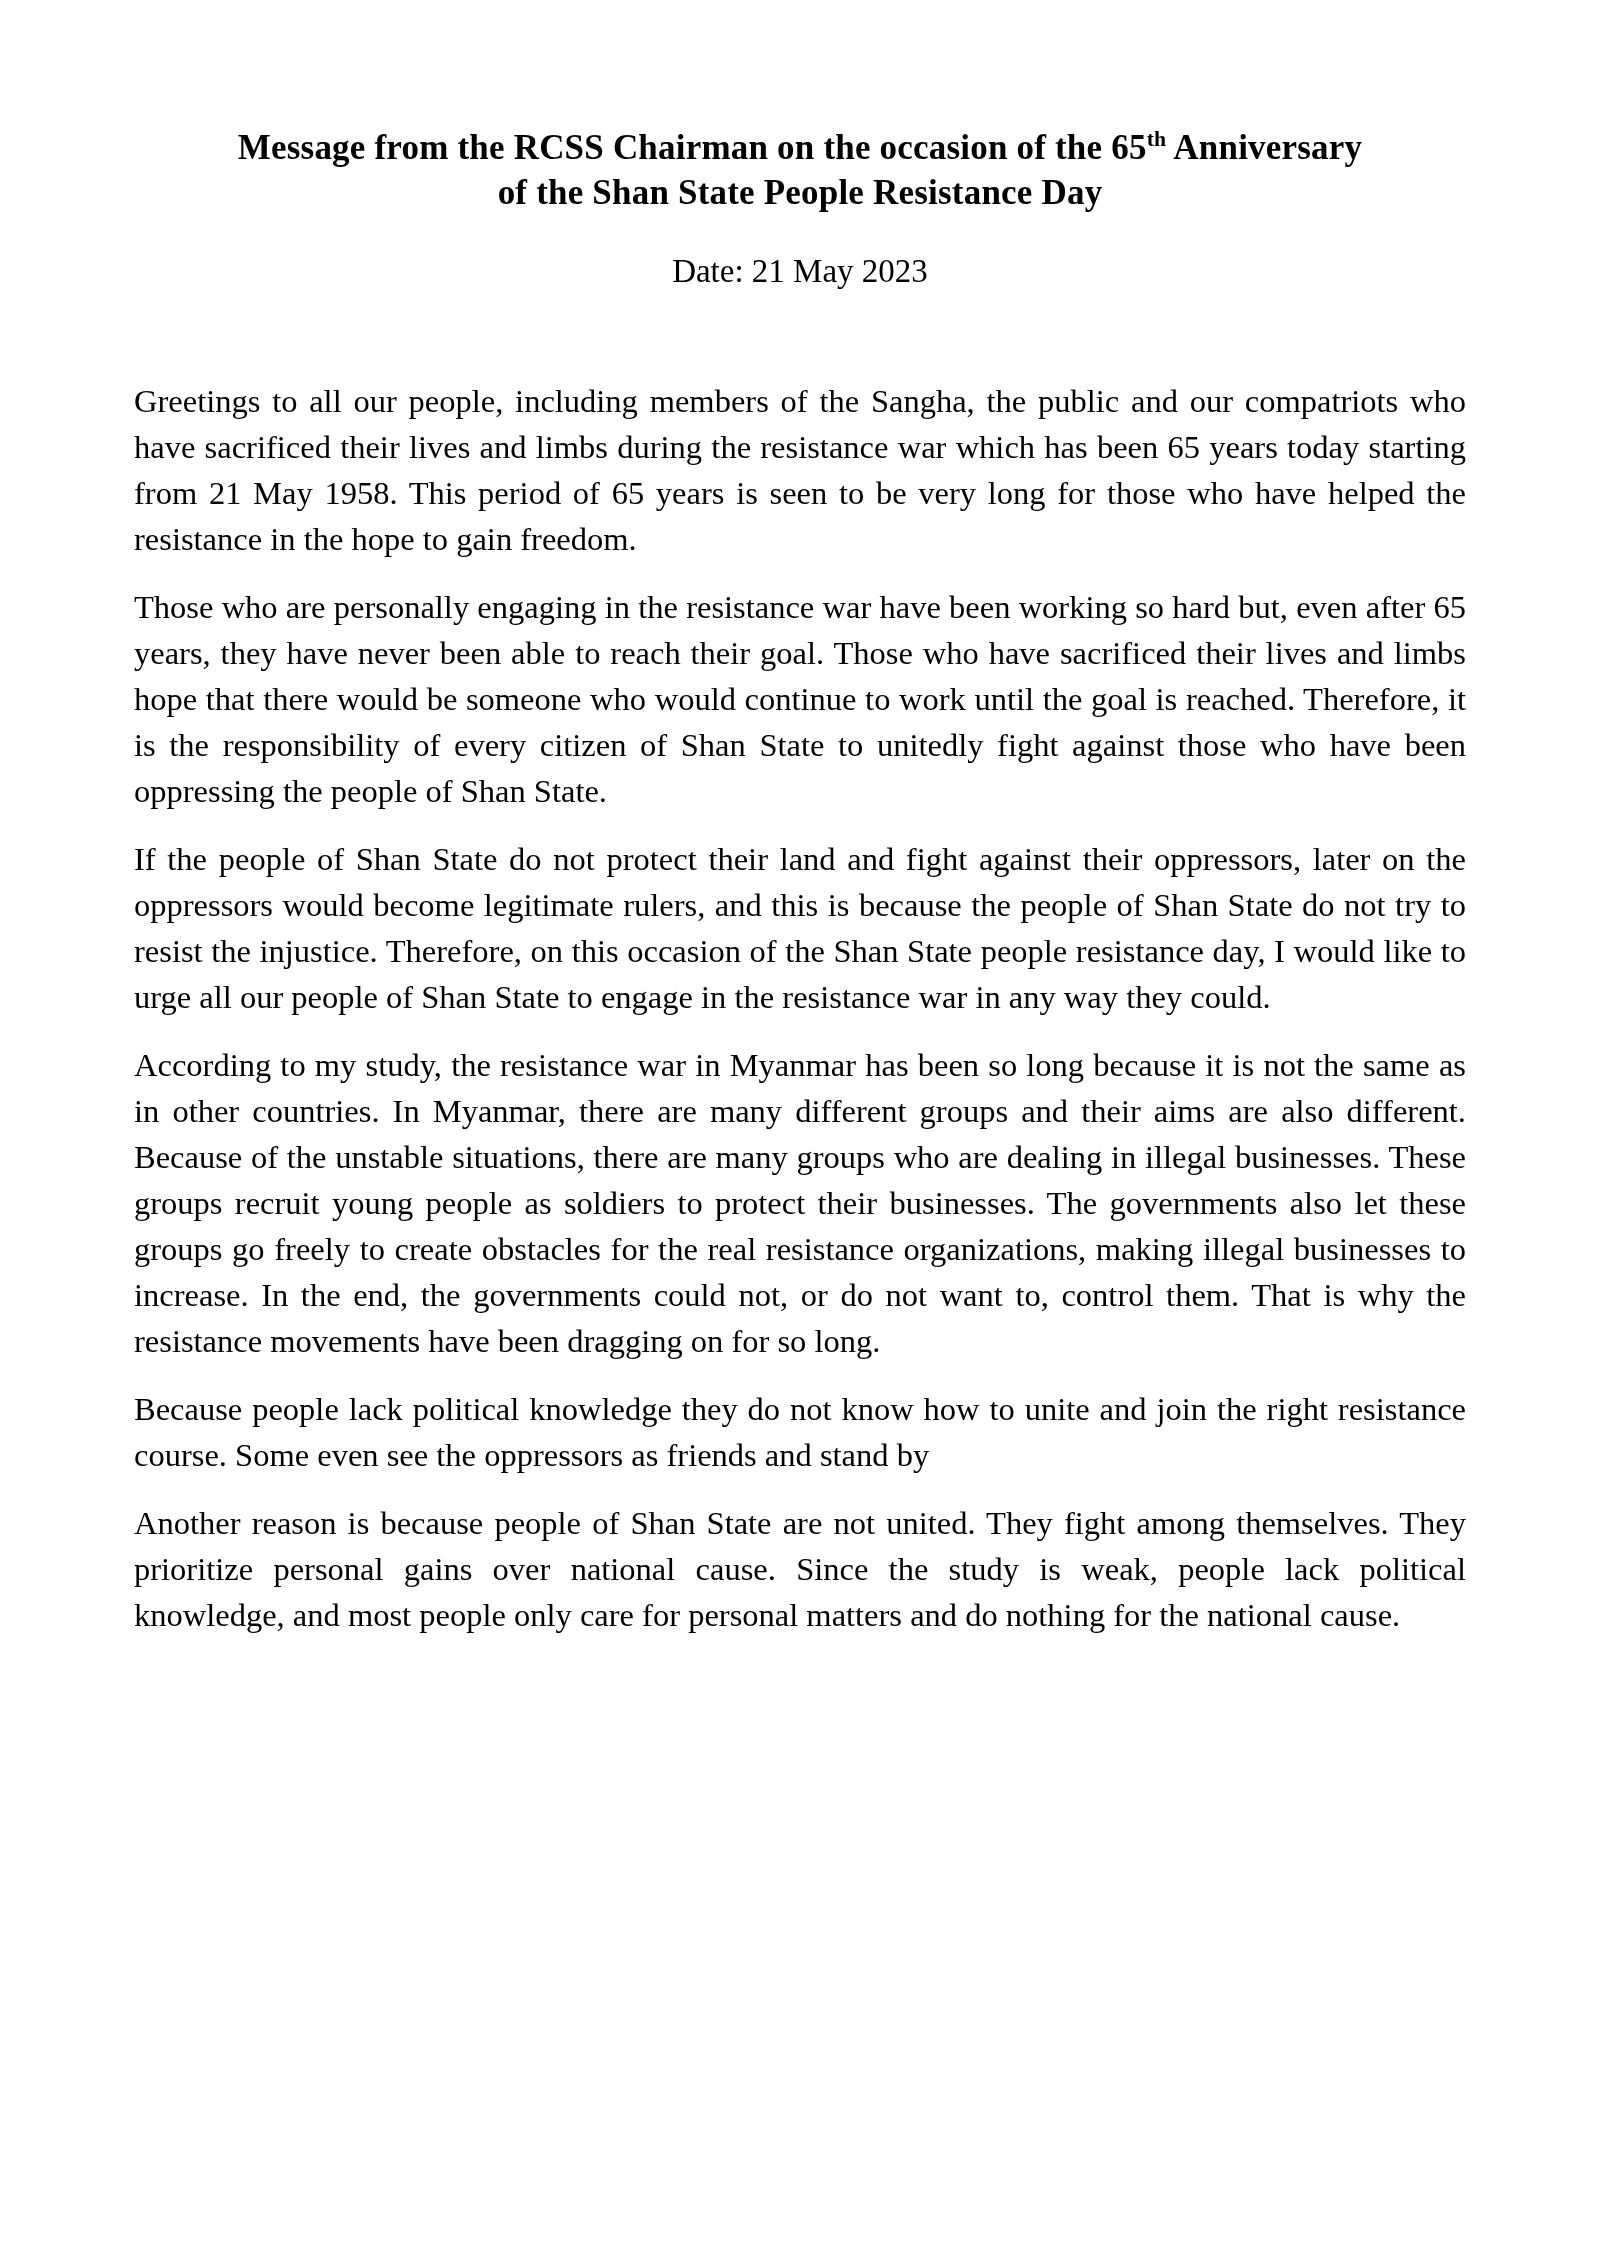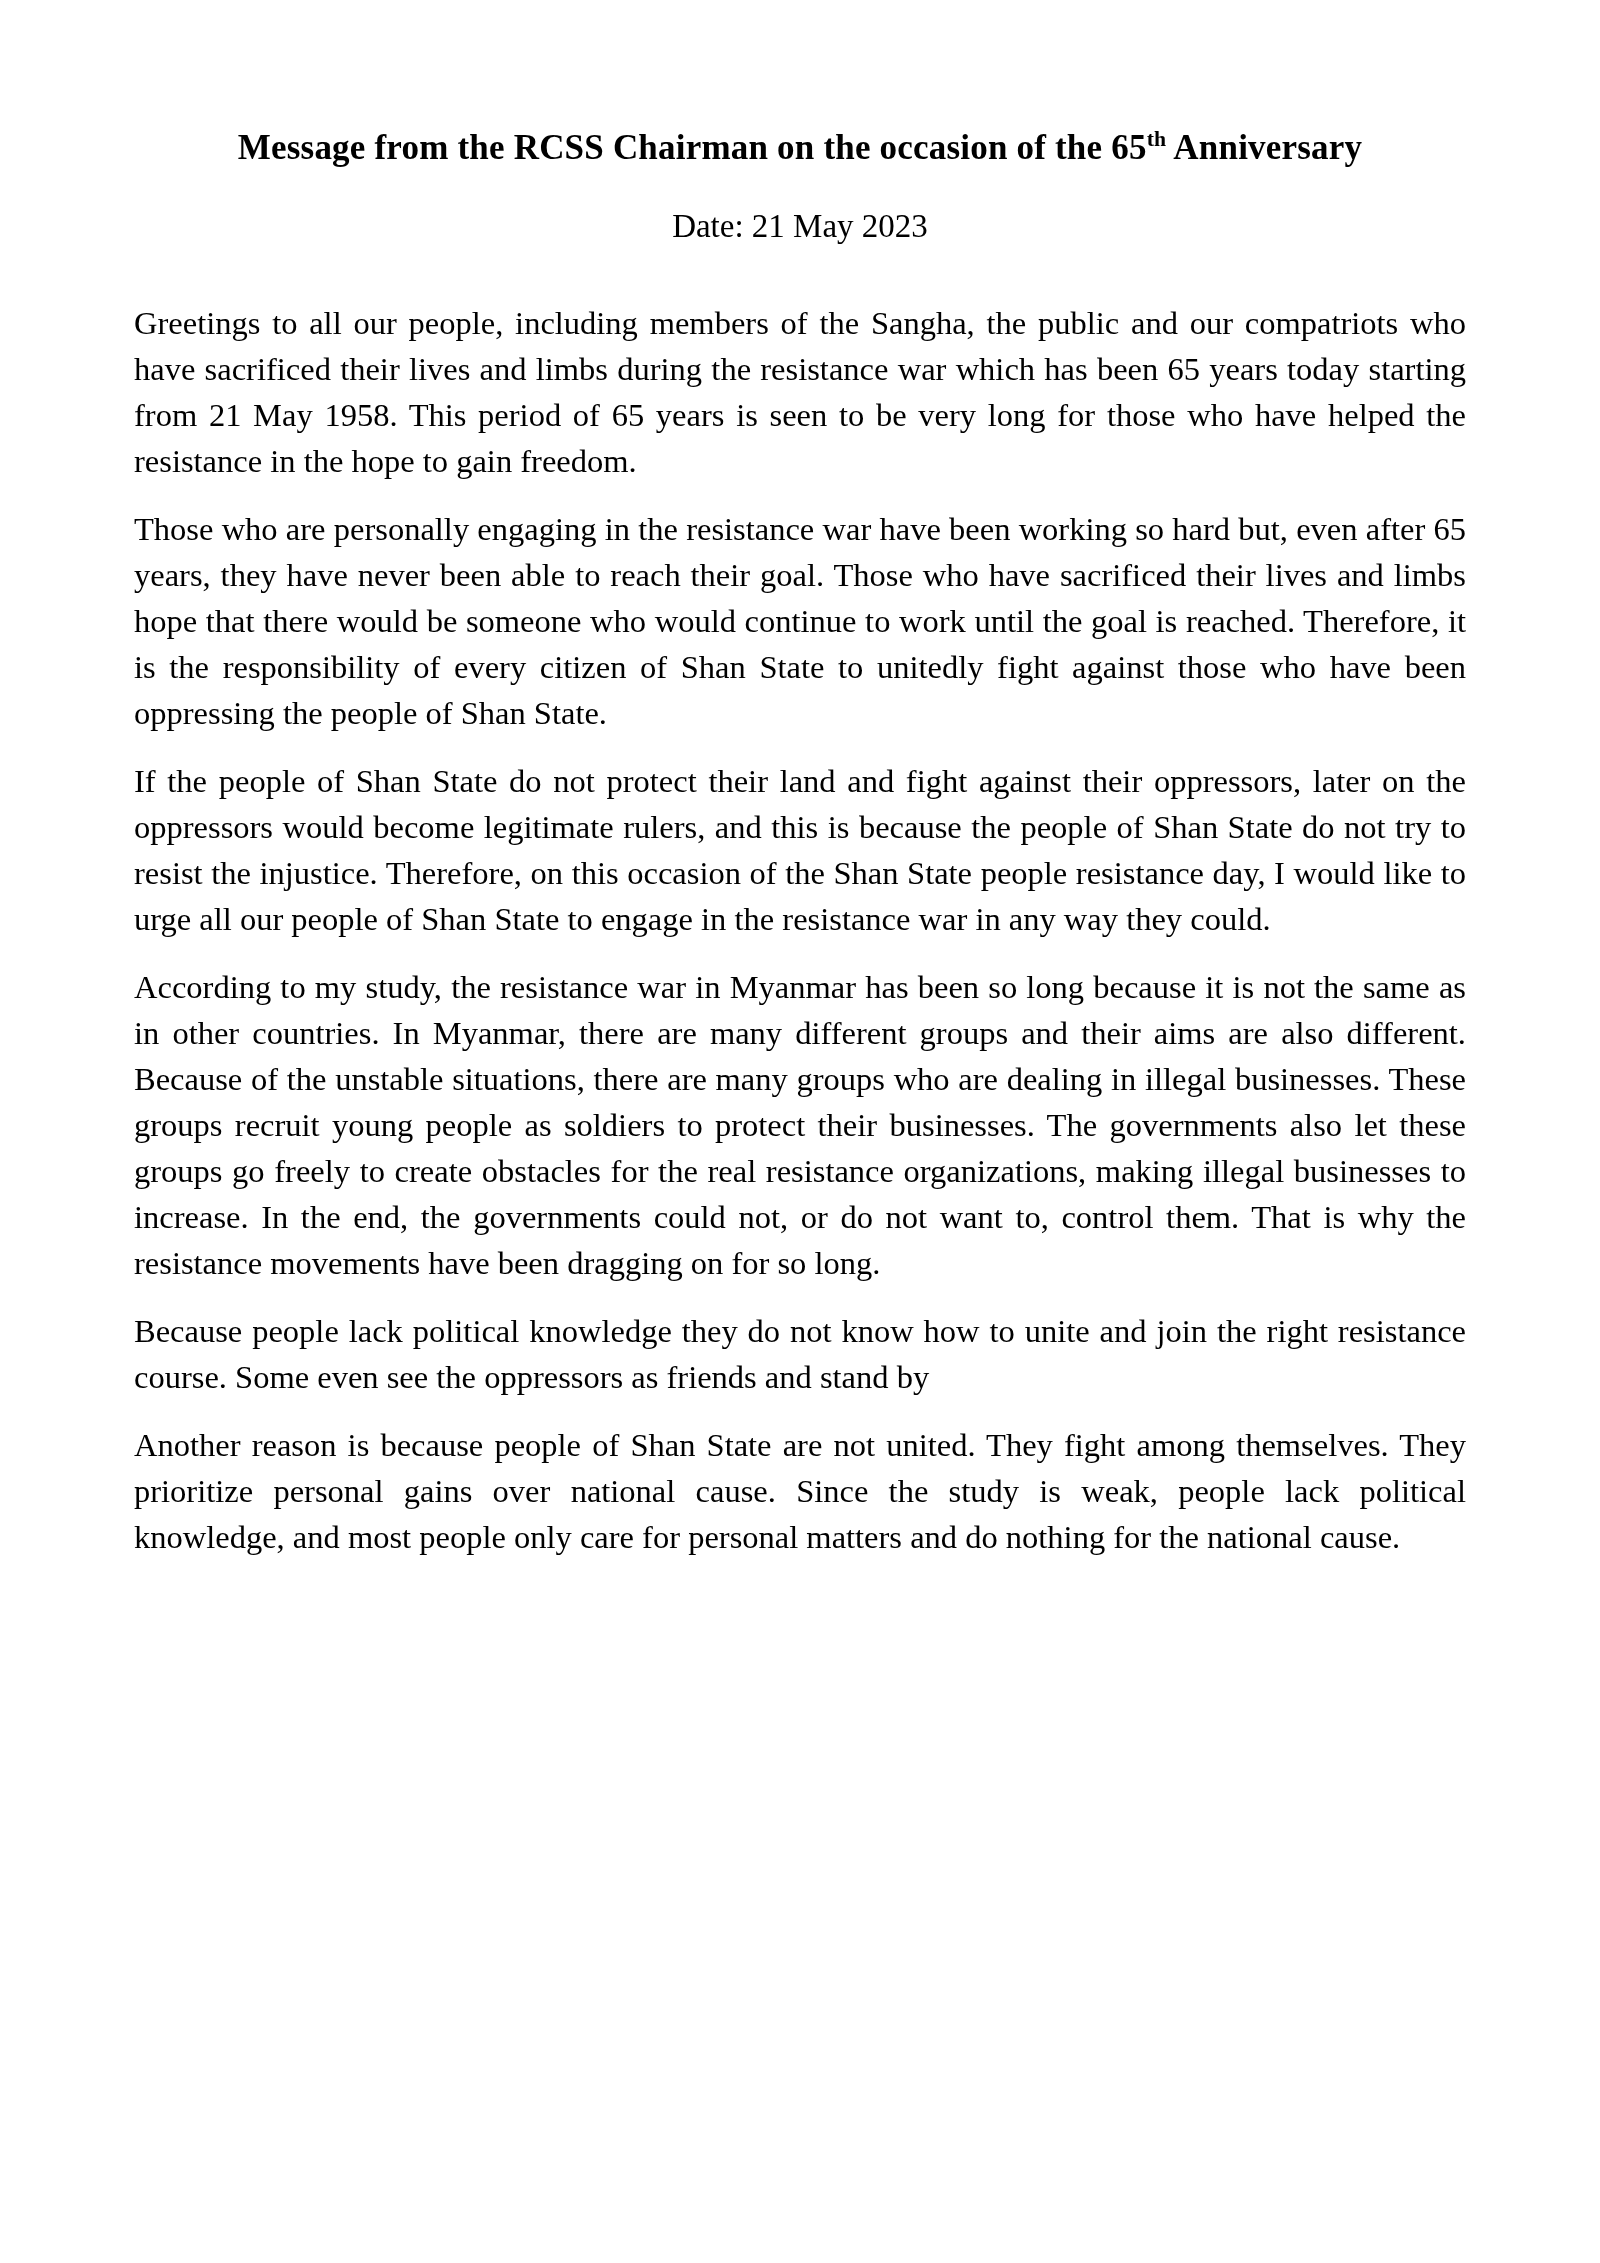--- a/index.html
+++ b/index.html
@@ -47,21 +47,21 @@
     line-height: 0;
   }
   .doc-date {
     margin: 0;
     margin-top: 34px;
     font-size: 33px;
     font-weight: normal;
     line-height: 1.3;
   }
   .body-block {
-    margin-top: 52px;
+    margin-top: 86px;
   }
   p.para {
     margin: 0 0 22px 0;
     font-size: 32.5px;
     line-height: 46px;
     text-align: justify;
     text-justify: inter-word;
     hyphens: none;
   }
   p.para:last-child {
@@ -71,20 +71,21 @@
 </head>
 <body>
 
 <div class="page">
   <div class="content">
 
     <div class="title-block">
       <div class="doc-title">
         <span>Message from the RCSS Chairman on the occasion of the 65</span><sup>th</sup><span> Anniversary</span>
         <br>
+        <span>of the Shan State People Resistance Day</span>
       </div>
       <div class="doc-date">Date: 21 May 2023</div>
     </div>
 
     <div class="body-block">
       <p class="para">Greetings to all our people, including members of the Sangha, the public and our compatriots who have sacrificed their lives and limbs during the resistance war which has been 65 years today starting from 21 May 1958. This period of 65 years is seen to be very long for those who have helped the resistance in the hope to gain freedom.</p>
       <p class="para">Those who are personally engaging in the resistance war have been working so hard but, even after 65 years, they have never been able to reach their goal. Those who have sacrificed their lives and limbs hope that there would be someone who would continue to work until the goal is reached. Therefore, it is the responsibility of every citizen of Shan State to unitedly fight against those who have been oppressing the people of Shan State.</p>
       <p class="para">If the people of Shan State do not protect their land and fight against their oppressors, later on the oppressors would become legitimate rulers, and this is because the people of Shan State do not try to resist the injustice. Therefore, on this occasion of the Shan State people resistance day, I would like to urge all our people of Shan State to engage in the resistance war in any way they could.</p>
       <p class="para">According to my study, the resistance war in Myanmar has been so long because it is not the same as in other countries. In Myanmar, there are many different groups and their aims are also different. Because of the unstable situations, there are many groups who are dealing in illegal businesses. These groups recruit young people as soldiers to protect their businesses. The governments also let these groups go freely to create obstacles for the real resistance organizations, making illegal businesses to increase. In the end, the governments could not, or do not want to, control them.  That is why the resistance movements have been dragging on for so long.</p>
       <p class="para">Because people lack political knowledge they do not know how to unite and join the right resistance course. Some even see the oppressors as friends and stand by</p>

